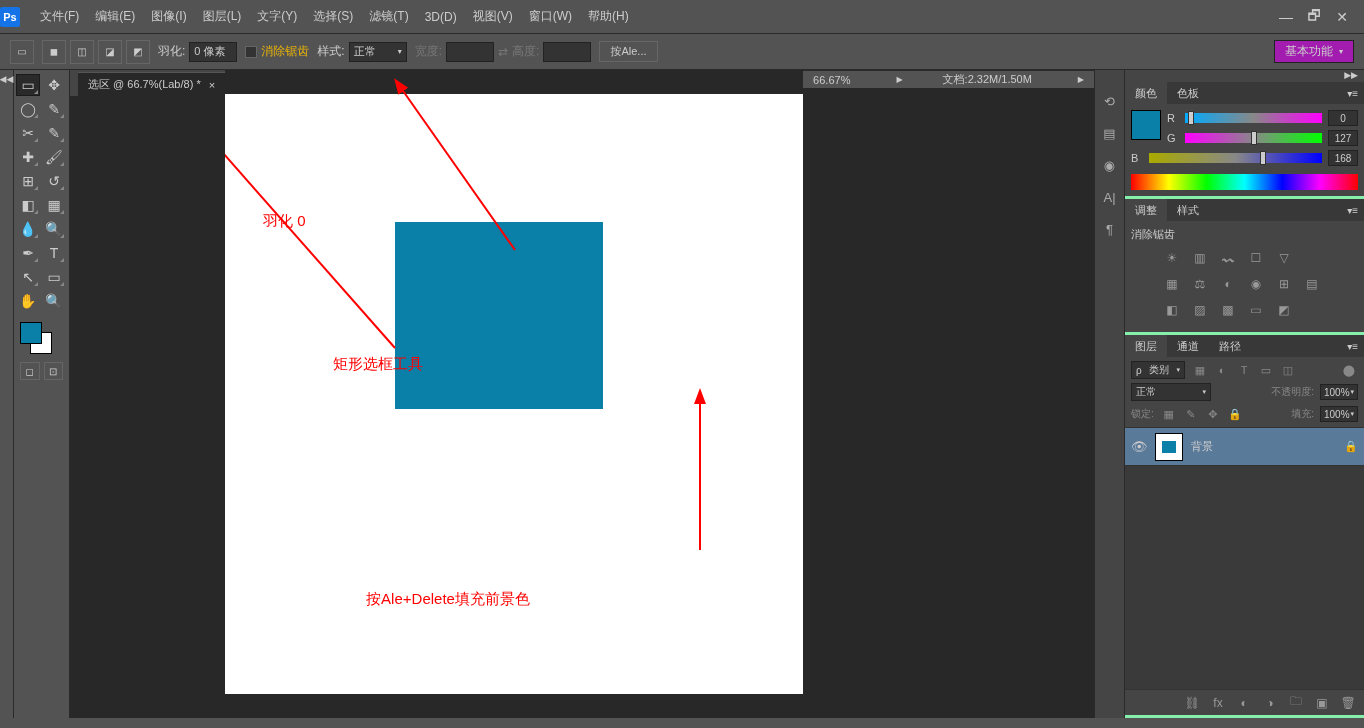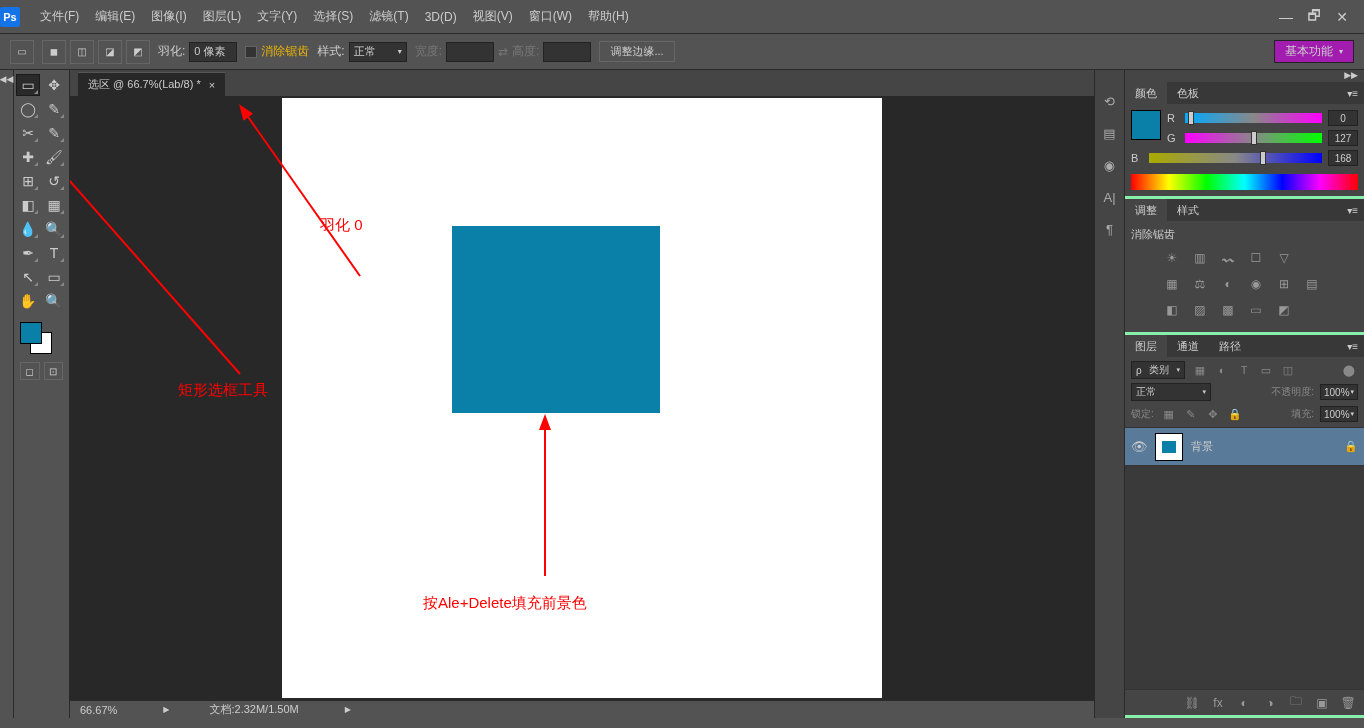--- a/index.html
+++ b/index.html
@@ -25,21 +25,21 @@
 .toolbar{width:56px;background:#535353;border-right:1px solid #2a2a2a;display:flex;flex-direction:column;padding:4px 2px}
 .tool-row{display:flex;gap:2px;margin-bottom:2px}
 .tool{width:24px;height:22px;display:flex;align-items:center;justify-content:center;cursor:pointer;font-size:14px;position:relative;border:1px solid transparent}
 .tool.selected{background:#2a2a2a;border:1px solid #1a1a1a}
 .tool-corner::after{content:"";position:absolute;right:1px;bottom:1px;border:2px solid transparent;border-right-color:#888;border-bottom-color:#888}
 .color-swatches{margin-top:6px;padding:2px;position:relative;height:38px}
 .fg-color{width:22px;height:22px;background:#0a7fa8;border:1px solid #000;position:absolute;top:2px;left:4px;z-index:2}
 .bg-color{width:22px;height:22px;background:#fff;border:1px solid #000;position:absolute;top:12px;left:14px}
 .mode-row{display:flex;gap:4px;margin-top:4px;padding:0 4px}
 .mode-icon{width:20px;height:18px;border:1px solid #666;display:flex;align-items:center;justify-content:center;font-size:10px}
-.doc-area{flex:1;background:#282828;display:flex;flex-direction:column;position:relative}
+.doc-area{flex:1;background:#282828;display:flex;flex-direction:row;position:relative}
 .doc-tab-bar{height:26px;background:#454545;display:flex;align-items:flex-end;padding-left:8px}
 .doc-tab{height:24px;background:#282828;padding:0 10px;display:flex;align-items:center;font-size:11px;gap:8px;border-top:1px solid #555}
 .doc-tab .close{cursor:pointer;font-size:11px}
 .canvas-viewport{flex:1;display:flex;align-items:center;justify-content:center;position:relative;overflow:hidden}
 .canvas{width:600px;height:600px;background:#fff;position:relative}
 .blue-rect{position:absolute;width:208px;height:187px;background:#0a7fa8;left:170px;top:128px}
 .annot{position:absolute;color:#ff0000;font-size:15px;font-family:sans-serif}
 .status-bar{height:18px;background:#535353;display:flex;align-items:center;padding:0 10px;font-size:11px;gap:40px;border-top:1px solid #2a2a2a}
 .status-bar .tri{margin-left:6px;font-size:8px}
 .ribbon{width:30px;background:#454545;border-left:1px solid #2a2a2a;display:flex;flex-direction:column;align-items:center;padding-top:20px;gap:10px}
@@ -128,21 +128,21 @@
     <span class="opt-label">样式:</span>
     <div class="opt-select">正常</div>
   </div>
   <div class="opt-group" style="color:#777">
     <span class="opt-label">宽度:</span>
     <input class="opt-input" disabled="" style="">
     <span>⇄</span>
     <span class="opt-label">高度:</span>
     <input class="opt-input" disabled="" style="">
   </div>
-  <div class="opt-btn">调整边缘...</div>
+  <div class="opt-btn">按Ale...</div>
   <div class="workspace-btn">基本功能</div>
 </div>
 
 <div class="main">
   <div class="tool-collapse">◀◀</div>
   <div class="toolbar">
     <div class="tool-row">
         <div class="tool tool-corner selected">▭</div>
         <div class="tool">✥</div>
       </div>

